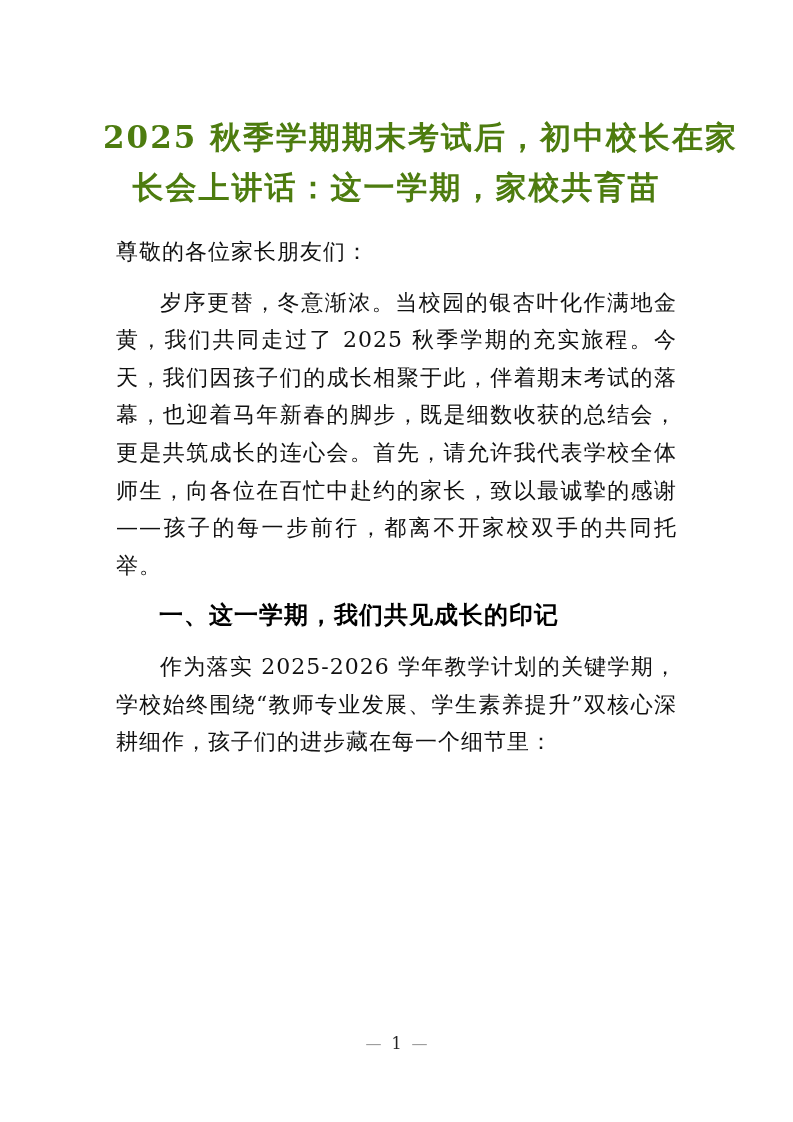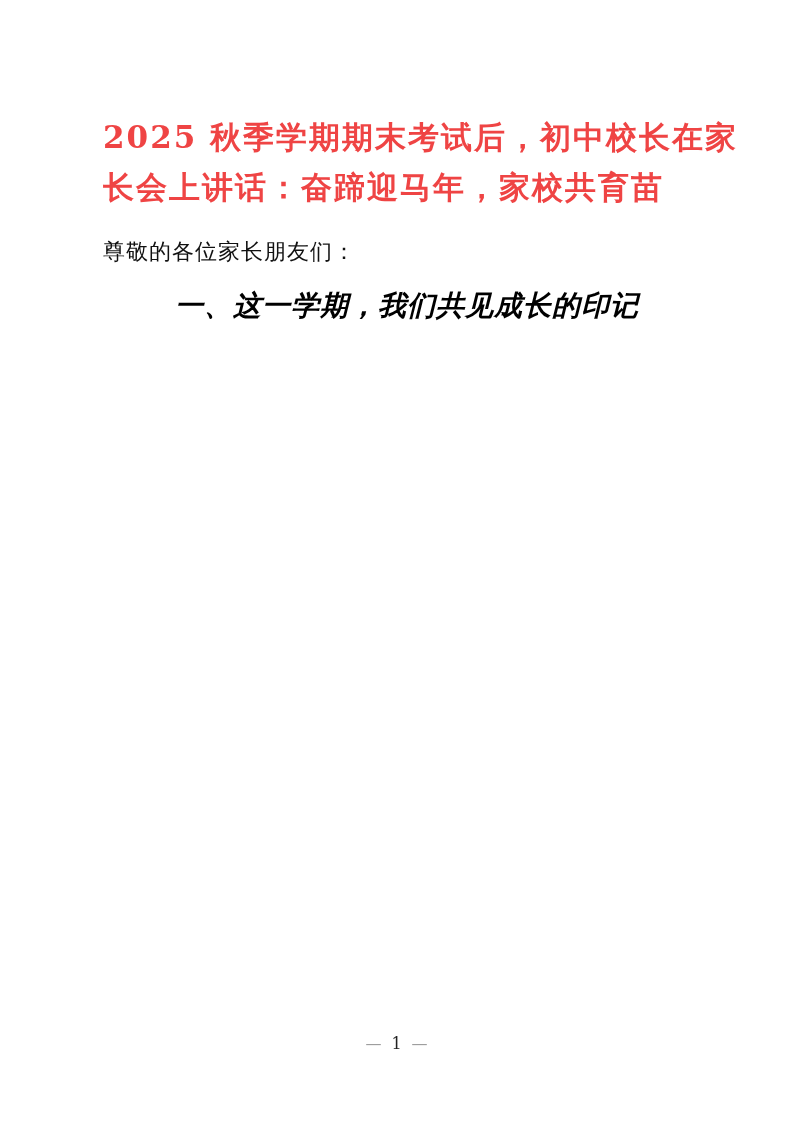--- a/index.html
+++ b/index.html
@@ -15,55 +15,54 @@
     box-sizing: border-box;
     padding: 112px 103px 0 103px;
     color: #111111;
     font-family: "DejaVu Serif", "Liberation Serif", serif;
     overflow: hidden;
   }
   .doc-title {
     margin: 0;
     font-size: 31px;
     font-weight: bold;
-    color: #ef4444;
-    text-align: left;
+    color: #4d7c0f;
+    text-align: center;
     line-height: 50px;
     letter-spacing: 2px;
     font-family: "DejaVu Serif", "Liberation Serif", serif;
   }
   .doc-title .title-line {
     display: block;
     white-space: nowrap;
   }
   .content {
     margin-top: 21px;
     font-size: 22px;
     line-height: 37.6px;
     letter-spacing: 1px;
     text-align: justify;
   }
   .content p {
-    margin: 0;
+    margin: 13px;
     text-indent: 2em;
   }
   .content p.no-indent {
     text-indent: 0;
   }
   .section-heading {
-    margin: 16px;
-    font-size: 28px;
+    margin: 8px;
+    font-size: 24px;
     font-weight: bold;
     color: #000000;
     line-height: 37.6px;
     letter-spacing: 1px;
     text-indent: 2em;
     text-align: left;
     font-family: "DejaVu Sans", "Liberation Sans", sans-serif;
-    font-style: italic;
   }
   .page-footer {
     position: absolute;
     left: 0;
     right: 0;
     top: 1034px;
     text-align: center;
     font-size: 16px;
     line-height: 20px;
     letter-spacing: 0;
@@ -77,27 +76,29 @@
     padding: 0 4px;
   }
 </style>
 </head>
 <body>
 
 <div class="page">
 
   <h1 class="doc-title">
     <span class="title-line">2025 秋季学期期末考试后，初中校长在家</span>
-    <span class="title-line">长会上讲话：奋蹄迎马年，家校共育苗</span>
+    <span class="title-line">长会上讲话：这一学期，家校共育苗</span>
   </h1>
 
   <div class="content">
     <p class="no-indent">尊敬的各位家长朋友们：</p>
+    <p>岁序更替，冬意渐浓。当校园的银杏叶化作满地金黄，我们共同走过了 2025 秋季学期的充实旅程。今天，我们因孩子们的成长相聚于此，伴着期末考试的落幕，也迎着马年新春的脚步，既是细数收获的总结会，更是共筑成长的连心会。首先，请允许我代表学校全体师生，向各位在百忙中赴约的家长，致以最诚挚的感谢——孩子的每一步前行，都离不开家校双手的共同托举。</p>
 
     <h2 class="section-heading">一、这一学期，我们共见成长的印记</h2>
 
+    <p>作为落实 2025-2026 学年教学计划的关键学期，学校始终围绕“教师专业发展、学生素养提升”双核心深耕细作，孩子们的进步藏在每一个细节里：</p>
   </div>
 
   <div class="page-footer">
     <span class="dash">—</span><span class="num">1</span><span class="dash">—</span>
   </div>
 
 </div>
 
 </body></html>

